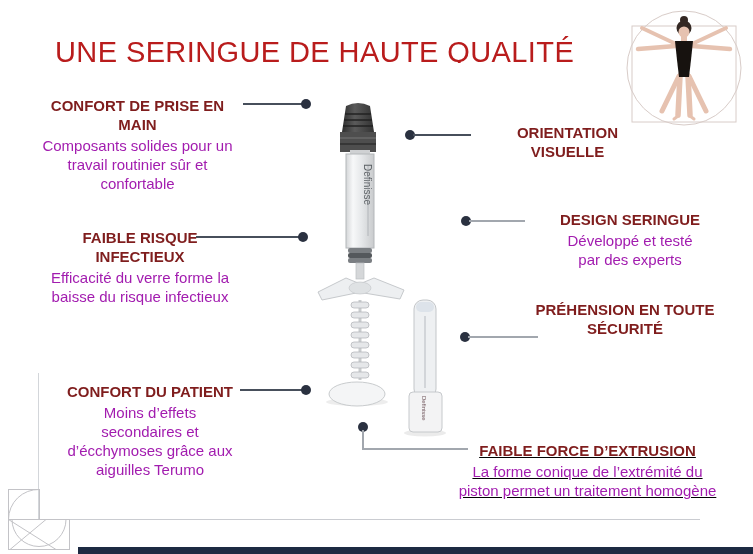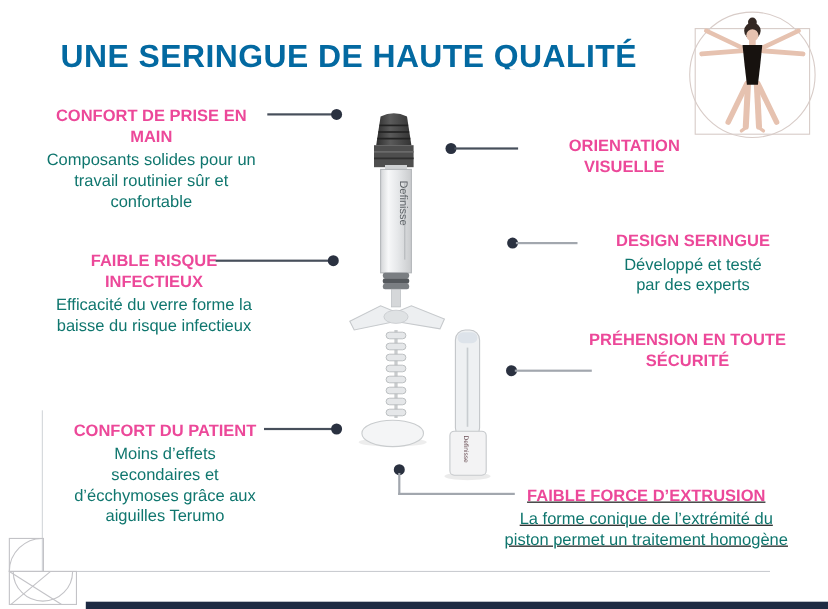--- a/index.html
+++ b/index.html
@@ -2,28 +2,28 @@
 <html><head>
 <meta charset="utf-8">
 <style>
   html,body { margin:0; padding:0; background:#ffffff; }
   .slide {
     position:relative; width:753px; height:554px; background:#ffffff;
     overflow:hidden; font-family:"Liberation Sans", sans-serif;
   }
   .title {
     position:absolute; left:55px; top:36px; width:640px;
-    font-size:29px; letter-spacing:0.4px; font-weight:700;
-    color:#0369a1; white-space:nowrap;
+    font-size:29px; letter-spacing:0.4px; font-weight:400;
+    color:#b91c1c; white-space:nowrap;
   }
   .title-clip { position:absolute; left:252px; top:63px; width:300px; height:24px; background:#ffffff; }
 
   .co { position:absolute; text-align:center; }
-  .co h3 { margin:0; font-size:15px; font-weight:bold; color:#ec4899; line-height:19px; white-space:pre-line; }
-  .co p  { margin:2px 0 0; font-size:15px; color:#0f766e; line-height:19px; white-space:pre-line; }
+  .co h3 { margin:0; font-size:15px; font-weight:bold; color:#7f1d1d; line-height:19px; white-space:pre-line; }
+  .co p  { margin:2px 0 0; font-size:15px; color:#a21caf; line-height:19px; white-space:pre-line; }
 
   .hline { position:absolute; height:2px; background:#474f5b; }
   .hline.lt { background:#a2a7ae; }
   .vline { position:absolute; width:2px; background:#a2a7ae; }
   .dot { position:absolute; width:10px; height:10px; border-radius:50%; background:#2a3140; }
 
   .rule { position:absolute; background:#caccd1; }
   .footer-bar { position:absolute; left:78px; top:547px; width:675px; height:7px; background:#1d2a42; }
   .quote-line { position:absolute; left:38px; top:373px; width:1px; height:147px; background:#d3d6da; }
 

